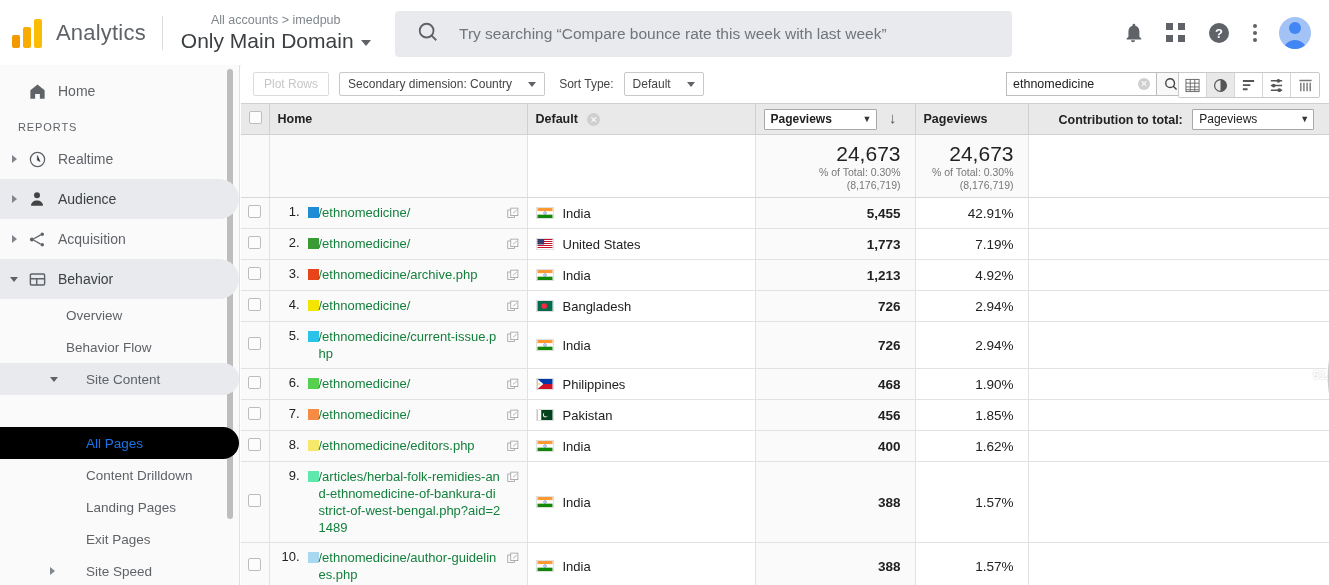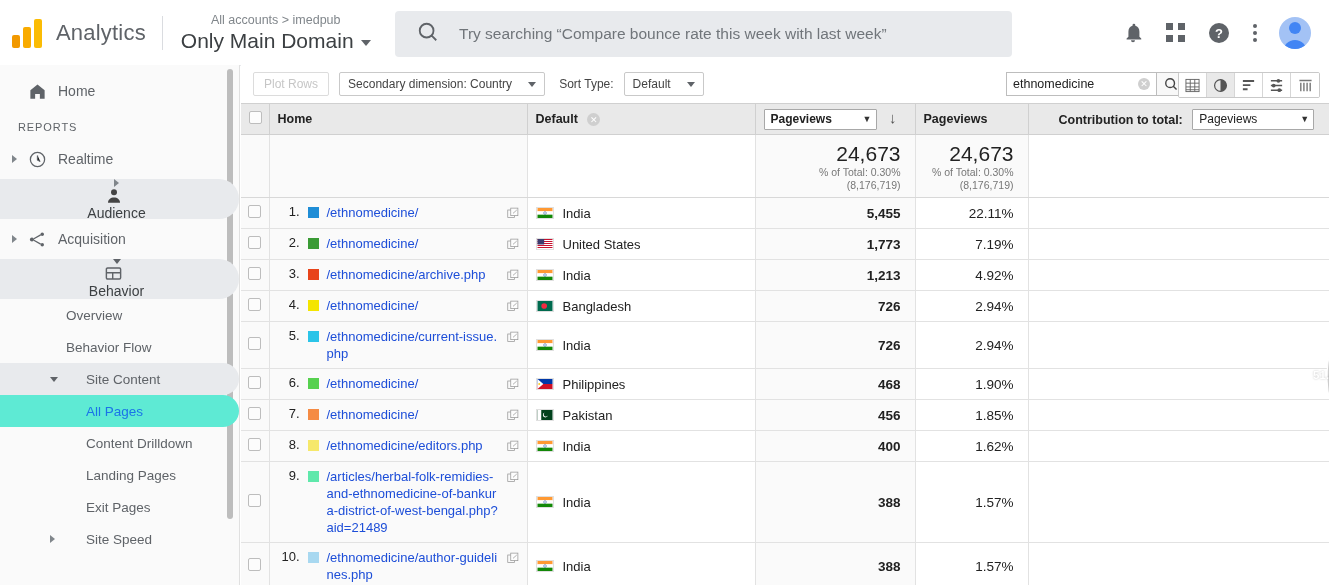--- a/index.html
+++ b/index.html
@@ -81,33 +81,33 @@
   }
   .side-item .arr {
     width: 16px; margin-left: 6px; display:flex; align-items:center; justify-content:center;
   }
   .tri-r { width:0;height:0;border-top:4px solid transparent;border-bottom:4px solid transparent;
     border-left:5px solid #80868b; }
   .tri-d { width:0;height:0;border-left:4.5px solid transparent;border-right:4.5px solid transparent;
     border-top:5px solid #5f6368; }
   .side-item .sicon { width: 30px; display:flex; align-items:center; justify-content:center; }
   .side-item .slabel { margin-left: 6px; white-space: nowrap; }
-  .side-item.sel { background: #e8eaed; color: #3c4043; flex-direction: column; }
+  .side-item.sel { background: #e8eaed; color: #3c4043; }
   .side-item.sel .slabel { color: #3c4043; }
   .reports-hdr {
     font-size: 11px; color: #5f6368; letter-spacing: .9px;
     padding: 10px 0 6px 18px; font-weight: 400;
   }
   .sub-item {
     height: 32px; display: flex; align-items: center;
     font-size: 13.5px; color: #5f6368; padding-left: 66px; cursor: pointer;
     border-radius: 0 20px 20px 0; position: relative;
   }
   .sub-item.grey { background: #e8eaed; }
-  .sub-item.active { background: #5eead4; color: #1a73e8; padding-left: 86px; }
+  .sub-item.active { background: #000000; color: #1a73e8; padding-left: 86px; margin-top: 32px; }
   .sub-item.deep { padding-left: 86px; }
   .sub-item .subarr { position: absolute; left: 50px; display:flex; align-items:center; }
   .side-scroll {
     position: absolute; right: 6px; top: 4px; width: 6px; height: 450px;
     background: #bdbdbd; border-radius: 3px;
   }
 
   
   .main {
     position: absolute; left: 241px; top: 65px;
@@ -204,21 +204,21 @@
   tr.drow td.c-pv { background: #fafafa; text-align: right; font-weight: bold;
      font-size: 13.5px; padding-right: 14px; }
   tr.drow td.c-pct { background: #fff; text-align: right; font-size: 13.5px;
      padding-right: 14px; }
   tr.drow td.c-pie { background: #fff; border-right: none; }
   .page-cell { display: flex; align-items: flex-start; }
   .idx { width: 30px; text-align: right; color: #222; font-size: 13px; flex: none;
      padding-right: 8px; }
   .swatch { width: 11px; height: 11px; flex: none; margin-top: 3px; }
   .plink {
-    color: #1d4ed8; font-size: 13px; line-height: 17px; margin-left: 8px;
+    color: #15803d; font-size: 13px; line-height: 17px; 
     word-break: break-all; cursor: pointer; flex: 1;
   }
   .ext-ic { flex: none; margin-left: 6px; margin-top: 3px; opacity:.75; }
   .ctry { display: flex; align-items: center; gap: 9px; }
   .flag { width: 18px; height: 12px; flex: none; border: 1px solid rgba(0,0,0,.12);
      display:block; }
 
   .pie-area {
     position: absolute; left: 1052px; top: 199px; width: 276px; height: 230px;
   }
@@ -525,21 +525,21 @@
               <svg class="flag" viewBox="0 0 18 12">
                 <rect width="18" height="4" fill="#ff9933"></rect>
                 <rect y="4" width="18" height="4" fill="#fff"></rect>
                 <rect y="8" width="18" height="4" fill="#138808"></rect>
                 <circle cx="9" cy="6" r="1.6" fill="none" stroke="#1c4fa0" stroke-width=".6"></circle>
               </svg>
               <span>India</span>
             </div>
           </td>
           <td class="c-pv">5,455</td>
-          <td class="c-pct">22.11%</td>
+          <td class="c-pct">42.91%</td>
           <td class="c-pie"></td>
         </tr>
         <tr class="drow">
           <td class="c-cb"><span class="cell-check"></span></td>
           <td class="c-page">
             <div class="page-cell">
               <span class="idx">2.</span>
               <span class="swatch" style="background:#3a9b35"></span>
               <span class="plink">/ethnomedicine/</span>
               <span class="ext-ic"><svg width="12" height="12" viewBox="0 0 16 16">

